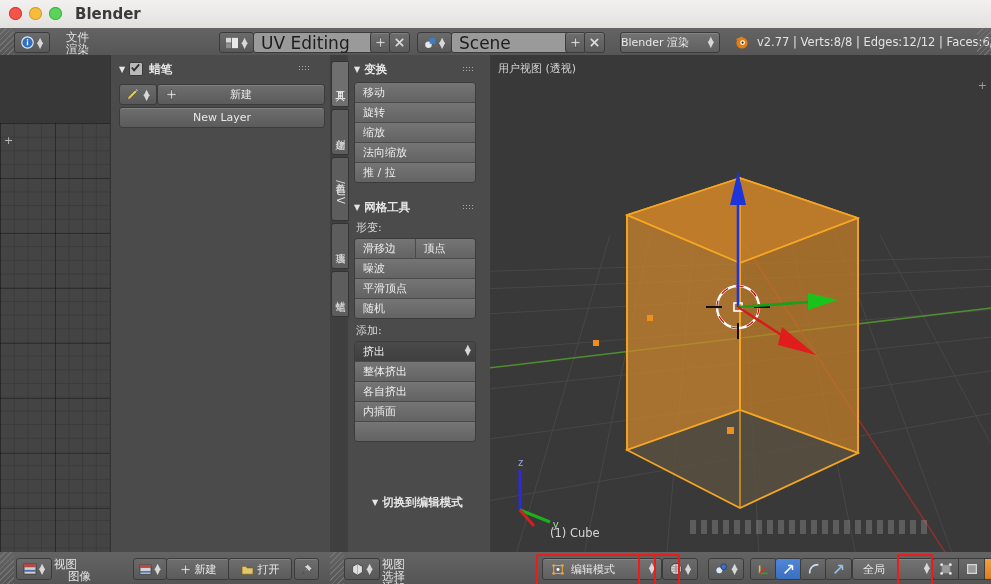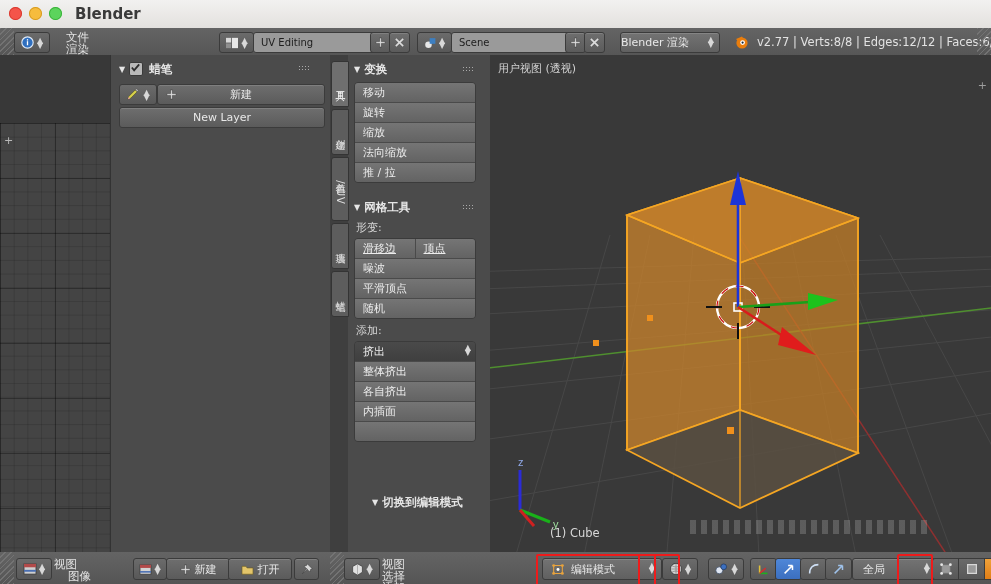--- a/index.html
+++ b/index.html
@@ -16,21 +16,21 @@
   .dot-grn{background:#5cd45c;box-shadow:inset 0 0 0 1px #39b239;}
   .tl-title{position:absolute;left:75px;top:5px;font-size:15px;font-weight:bold;color:#3a3a3a;}
 
   
   .hdr{position:absolute;background:#5c5c5c;border-bottom:1px solid #2c2c2c;}
   .menu-txt{color:#e2e2e2;font-size:11.5px;line-height:1;white-space:nowrap;}
   .btn{background:linear-gradient(#6e6e6e,#5b5b5b);border:1px solid #3b3b3b;border-radius:3px;
        color:#e8e8e8;font-size:11px;display:flex;align-items:center;justify-content:center;
        box-shadow:inset 0 1px 0 rgba(255,255,255,.13);}
   .btn.flat{background:linear-gradient(#737373,#606060);}
-  .fld{background:#9a9a9a;border:1px solid #3b3b3b;border-radius:3px;color:#1d1d1d;font-size:10px;
+  .fld{background:#9a9a9a;border:1px solid #3b3b3b;border-radius:3px;color:#1d1d1d;font-size:17px;
        display:flex;align-items:center;padding-left:7px;}
   .icobox{background:linear-gradient(#6b6b6b,#585858);border:1px solid #3b3b3b;border-radius:3px;
           display:flex;align-items:center;justify-content:center;}
   .updown{display:flex;flex-direction:column;align-items:center;justify-content:center;
           line-height:5px;font-size:8px;color:#d8d8d8;}
   .updown i{font-style:normal;display:block;}
 
   
   #topbar{left:0;top:28px;width:991px;height:27px;
           background:linear-gradient(#646464,#565656);}
@@ -66,21 +66,21 @@
   .ptitle .tri{margin-right:4px;font-size:8px;}
   .grip{position:absolute;right:3px;top:6px;width:11px;height:7px;
     background-image:radial-gradient(#c9c9c9 40%,transparent 41%);
     background-size:3px 3px;opacity:.75;}
   .stack{border:1px solid #3b3b3b;border-radius:4px;overflow:hidden;}
   .stack .row{height:19px;background:linear-gradient(#757575,#636363);
     border-bottom:1px solid #4a4a4a;color:#ececec;font-size:11px;
     display:flex;align-items:center;padding-left:8px;}
   .stack .row:last-child{border-bottom:none;}
   .stack .row.split{padding:0;}
-  .stack .row.split span{flex:1;display:flex;align-items:center;padding-left:8px;height:100%;text-decoration:underline;}
+  .stack .row.split span{flex:1;display:flex;align-items:center;padding-left:8px;height:100%;}
   .stack .row.split span+span{border-left:1px solid #4a4a4a;}
   .sublabel{color:#d6d6d6;font-size:11px;margin:4px 0 3px 2px;}
   .row.sel{background:linear-gradient(#4a4a4a,#3f3f3f);position:relative;}
   .row.sel .updown{position:absolute;right:4px;top:3px;}
   #toolscroll{position:absolute;left:145px;top:5px;width:10px;height:376px;
     background:#3f3f3f;border-radius:5px;}
   #toolscroll i{position:absolute;left:1px;top:1px;width:8px;height:374px;
     background:linear-gradient(to right,#9d9d9d,#828282);border-radius:4px;display:block;}
   #bottompanel{position:absolute;left:18px;top:438px;width:142px;height:59px;background:#4b4b4b;}
 

